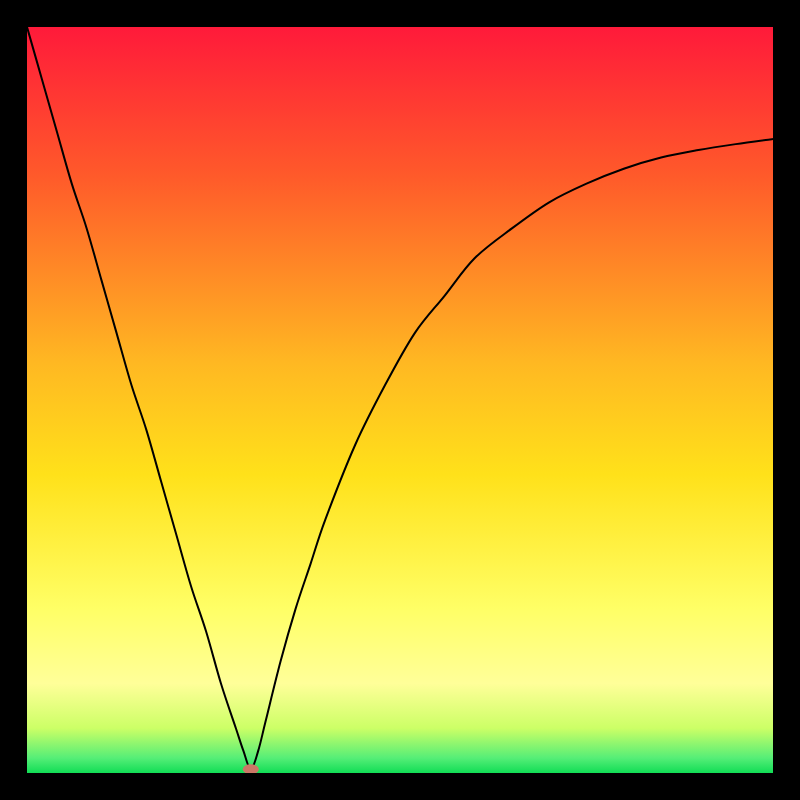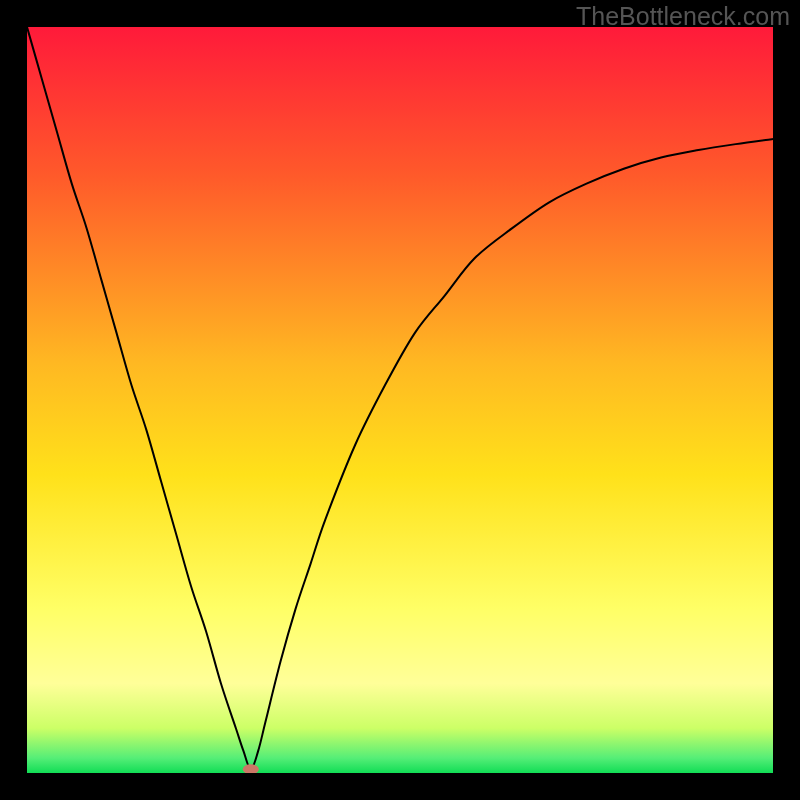--- a/index.html
+++ b/index.html
@@ -54,14 +54,13 @@
             <stop offset="94%" stop-color="#ccff66"></stop>
             <stop offset="98%" stop-color="#55ee77"></stop>
             <stop offset="100%" stop-color="#11dd55"></stop>
           </linearGradient>
       </defs>
       <rect id="bg-rect" x="0" y="0" width="746" height="746" fill="url(#bg-grad)"></rect>
       <path id="curve-path" fill="none" stroke="#000000" stroke-width="2" d="M 0 0 C 2.486666666666667 8.703333333333319, 9.946666666666665 34.81333333333323, 14.92 52.219999999999914 C 19.893333333333334 69.6266666666666, 24.866666666666667 87.03333333333337, 29.84 104.44000000000005 C 34.81333333333333 121.84666666666674, 39.78666666666666 140.49666666666664, 44.76 156.65999999999997 C 49.733333333333334 172.8233333333333, 54.70666666666666 185.25666666666663, 59.68 201.41999999999996 C 64.65333333333334 217.5833333333333, 69.62666666666668 236.23333333333332, 74.60000000000001 253.64 C 79.57333333333334 271.0466666666667, 84.54666666666667 288.4533333333334, 89.52 305.86 C 94.49333333333333 323.26666666666665, 99.46666666666668 341.91666666666663, 104.44000000000001 358.08 C 109.41333333333334 374.24333333333334, 114.38666666666667 386.6766666666666, 119.36 402.84 C 124.33333333333333 419.00333333333333, 129.30666666666667 437.6533333333333, 134.28 455.06 C 139.25333333333333 472.4666666666667, 144.2266666666667 489.87333333333333, 149.20000000000002 507.28 C 154.17333333333335 524.6866666666666, 159.14666666666668 543.3366666666667, 164.12 559.5 C 169.09333333333333 575.6633333333333, 174.06666666666666 588.0966666666667, 179.04 604.26 C 184.01333333333332 620.4233333333333, 188.98666666666668 640.3166666666667, 193.96 656.48 C 198.93333333333334 672.6433333333333, 205.15000000000003 690.05, 208.88000000000002 701.24 C 212.61 712.4300000000001, 213.85333333333332 716.7816666666666, 216.33999999999997 723.62 C 218.82666666666663 730.4583333333334, 221.3133333333333 742.27, 223.79999999999998 742.27 C 226.28666666666666 742.27, 228.7733333333333 731.7016666666667, 231.26 723.62 C 233.74666666666667 715.5383333333333, 234.99 708.6999999999999, 238.72 693.78 C 242.45 678.86, 248.66666666666669 652.75, 253.64000000000001 634.1 C 258.61333333333334 615.45, 263.58666666666664 598.0433333333333, 268.56 581.88 C 273.53333333333336 565.7166666666667, 278.50666666666666 552.04, 283.48 537.12 C 288.4533333333334 522.2, 290.94000000000005 512.2533333333333, 298.40000000000003 492.36 C 305.86 472.4666666666667, 318.29333333333335 440.14, 328.24 417.76 C 338.18666666666667 395.38, 348.1333333333333 376.72999999999996, 358.08 358.08 C 368.02666666666664 339.43, 377.97333333333336 320.78000000000003, 387.92 305.86 C 397.8666666666667 290.94, 407.8133333333334 280.99333333333334, 417.76000000000005 268.56 C 427.7066666666667 256.12666666666667, 436.40999999999997 242.45, 447.59999999999997 231.26 C 458.78999999999996 220.07, 472.4666666666667 210.74499999999998, 484.90000000000003 201.41999999999996 C 497.33333333333337 192.09499999999994, 509.7666666666666 182.76999999999995, 522.1999999999999 175.30999999999995 C 534.6333333333332 167.84999999999994, 547.0666666666666 162.25499999999997, 559.5 156.65999999999997 C 571.9333333333334 151.06499999999997, 584.3666666666668 146.09166666666667, 596.8000000000001 141.74 C 609.2333333333333 137.38833333333335, 621.6666666666667 133.6583333333334, 634.1 130.55000000000007 C 646.5333333333333 127.44166666666673, 658.9666666666667 125.32800000000003, 671.4 123.09000000000003 C 683.8333333333333 120.85200000000003, 696.2666666666667 118.98700000000008, 708.6999999999999 117.12200000000007 C 721.1333333333332 115.25700000000006, 739.7833333333333 112.77033333333333, 746 111.89999999999998"></path>
       <ellipse id="marker-dot" fill="#cc7766" cx="223.79999999999998" cy="742.27" rx="8" ry="5"></ellipse>
     </svg>
   </div>
-  <div class="watermark">TheBottleneck.com</div>
 </div>
 
 </body></html>

